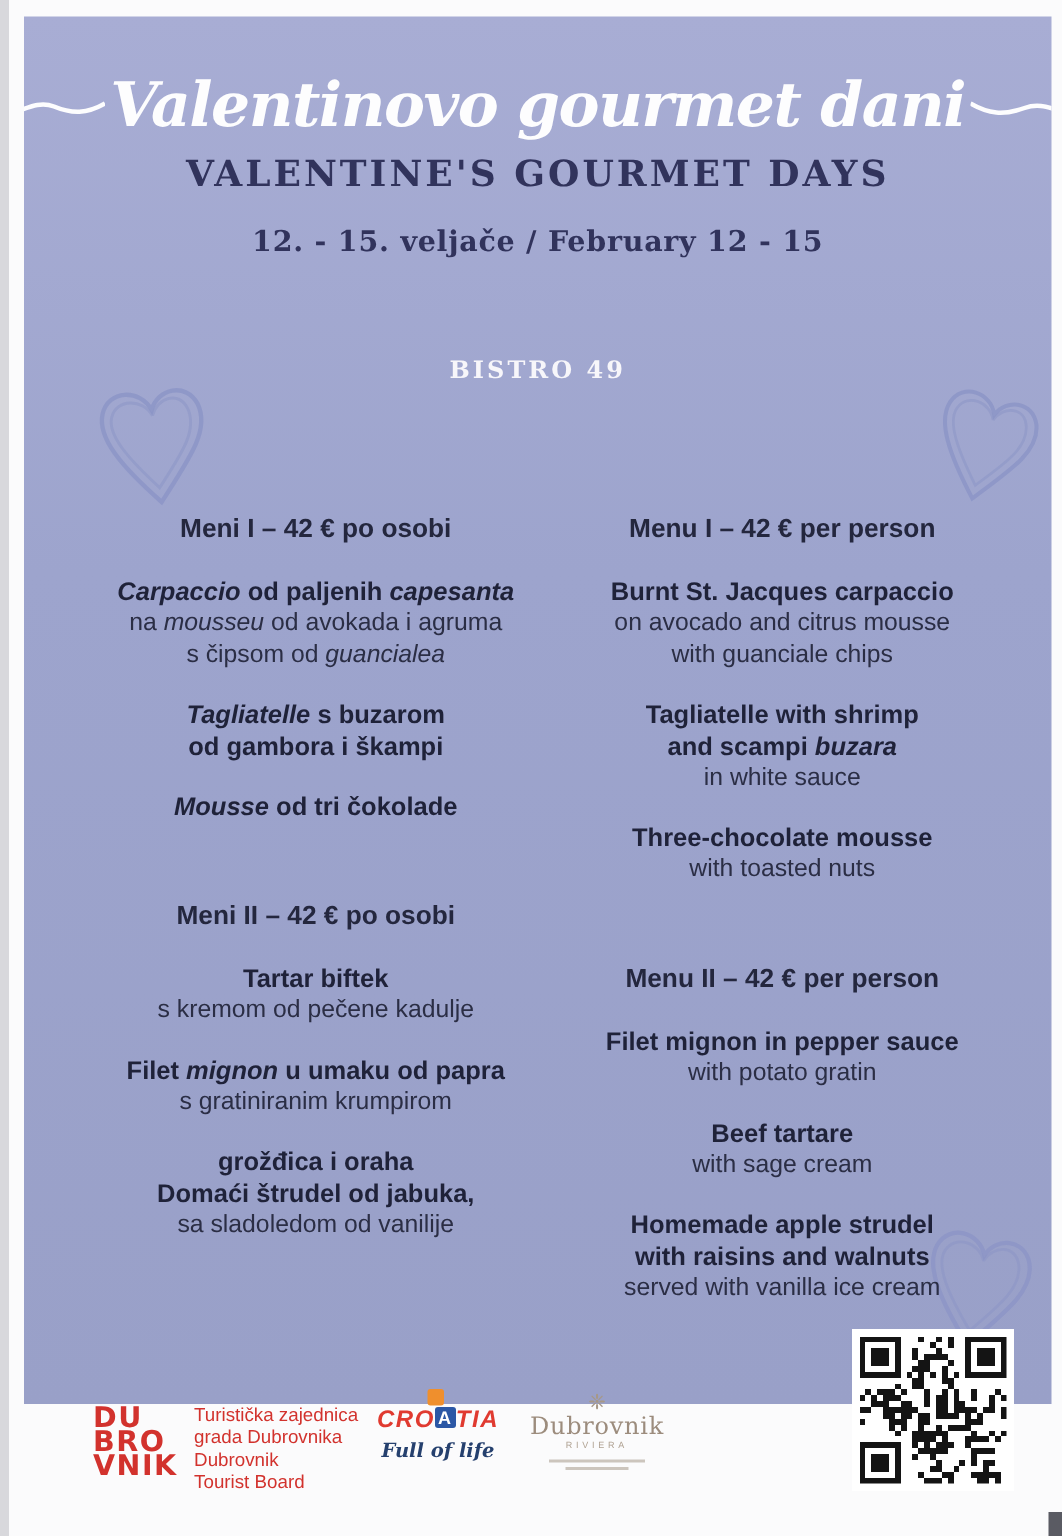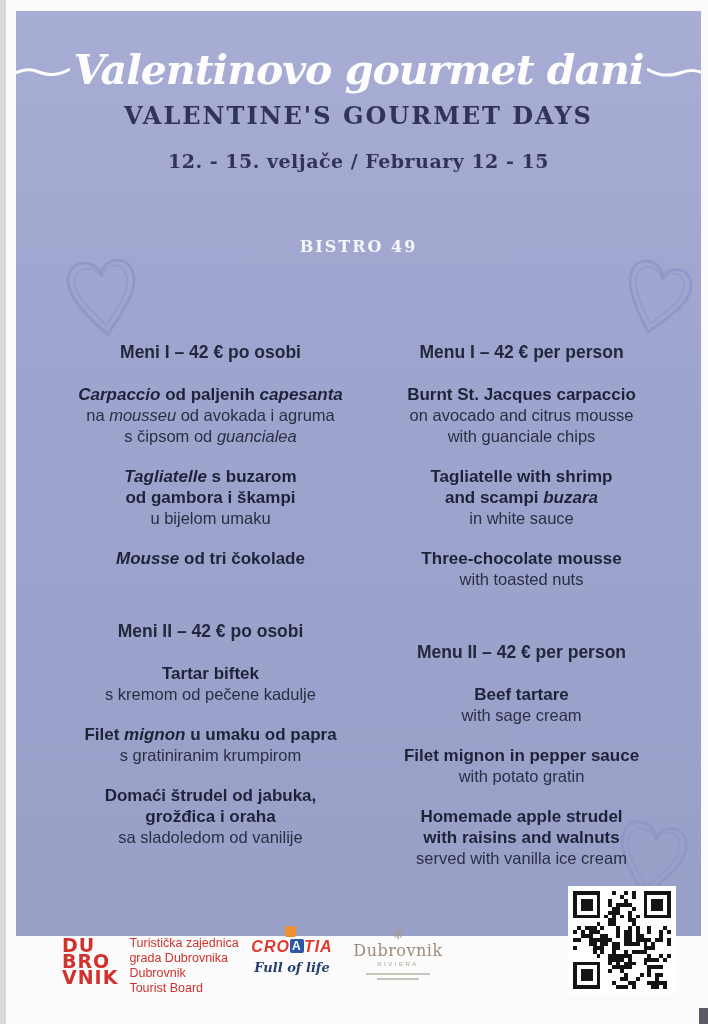--- a/index.html
+++ b/index.html
@@ -143,37 +143,36 @@
       <div class="menu-col">
         <div class="menu-header">Meni I – 42 € po osobi</div>
         <div class="menu-item">
             <div class="line b"><em>Carpaccio</em><span> od paljenih </span><em>capesanta</em></div>
             <div class="line"><span>na </span><em>mousseu</em><span> od avokada i agruma</span></div>
             <div class="line"><span>s čipsom od </span><em>guancialea</em></div>
           </div>
         <div class="menu-item">
             <div class="line b"><em>Tagliatelle</em><span> s buzarom</span></div>
             <div class="line b"><span>od gambora i škampi</span></div>
-            <div class="line"><span>u bijelom umaku</span></div>
           </div>
         <div class="menu-item">
             <div class="line b"><em>Mousse</em><span> od tri čokolade</span></div>
           </div>
         <div class="menu-header second">Meni II – 42 € po osobi</div>
         <div class="menu-item">
             <div class="line b"><span>Tartar biftek</span></div>
             <div class="line"><span>s kremom od pečene kadulje</span></div>
           </div>
         <div class="menu-item">
             <div class="line b"><span>Filet </span><em>mignon</em><span> u umaku od papra</span></div>
             <div class="line"><span>s gratiniranim krumpirom</span></div>
           </div>
         <div class="menu-item">
+            <div class="line b"><span>grožđica i oraha</span></div>
             <div class="line b"><span>Domaći štrudel od jabuka,</span></div>
-            <div class="line b"><span>grožđica i oraha</span></div>
             <div class="line"><span>sa sladoledom od vanilije</span></div>
           </div>
       </div>
       <div class="menu-col">
         <div class="menu-header">Menu I – 42 € per person</div>
         <div class="menu-item">
             <div class="line b"><span>Burnt St. Jacques carpaccio</span></div>
             <div class="line"><span>on avocado and citrus mousse</span></div>
             <div class="line"><span>with guanciale chips</span></div>
           </div>
@@ -181,26 +180,26 @@
             <div class="line b"><span>Tagliatelle with shrimp</span></div>
             <div class="line b"><span>and scampi </span><em>buzara</em></div>
             <div class="line"><span>in white sauce</span></div>
           </div>
         <div class="menu-item">
             <div class="line b"><span>Three-chocolate mousse</span></div>
             <div class="line"><span>with toasted nuts</span></div>
           </div>
         <div class="menu-header second">Menu II – 42 € per person</div>
         <div class="menu-item">
+            <div class="line b"><span>Filet mignon in pepper sauce</span></div>
+            <div class="line"><span>with potato gratin</span></div>
+          </div>
+        <div class="menu-item">
             <div class="line b"><span>Beef tartare</span></div>
             <div class="line"><span>with sage cream</span></div>
-          </div>
-        <div class="menu-item">
-            <div class="line b"><span>Filet mignon in pepper sauce</span></div>
-            <div class="line"><span>with potato gratin</span></div>
           </div>
         <div class="menu-item">
             <div class="line b"><span>Homemade apple strudel</span></div>
             <div class="line b"><span>with raisins and walnuts</span></div>
             <div class="line"><span>served with vanilla ice cream</span></div>
           </div>
       </div>
     </div>
   </div>
 

